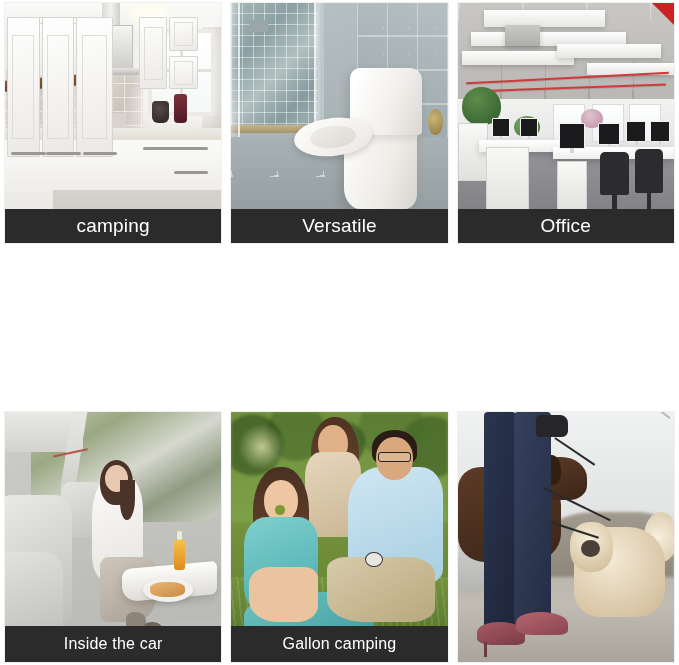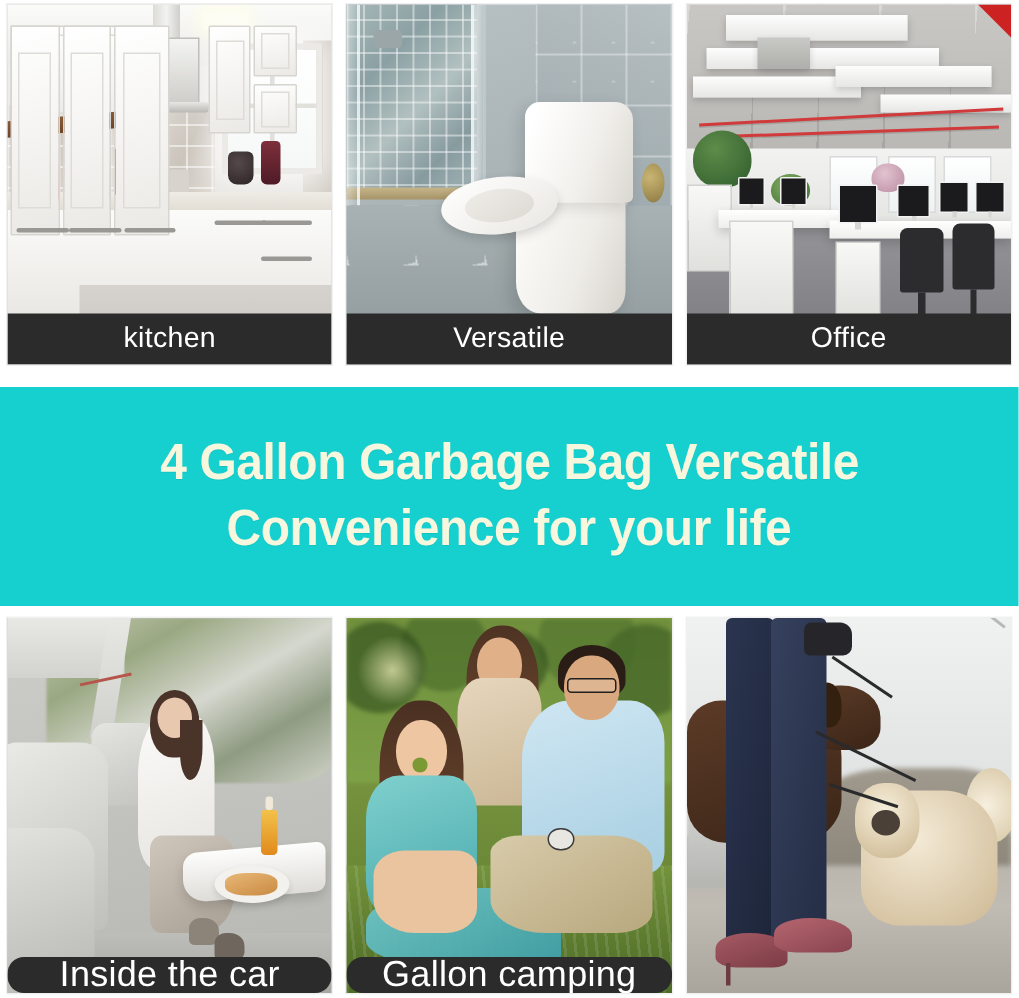--- a/index.html
+++ b/index.html
@@ -16,21 +16,21 @@
   .cell { position:relative; flex:1 1 0; overflow:hidden; background:#cfcfcf;
           box-shadow:0 0 0 1px rgba(0,0,0,0.06); }
 
   .photo { position:absolute; inset:0; overflow:hidden; }
 
   .caption { position:absolute; left:0; right:0; bottom:0; height:34px;
              background:#2b2b2b; color:#ffffff; display:flex;
              align-items:center; justify-content:center;
              font-size:19px; letter-spacing:.2px; font-weight:400;
              font-family:"Liberation Sans", sans-serif; }
-  .row-bottom .caption { height:24px; font-size:24px;border-radius:11px; }
+  .row-bottom .caption { height:36px; font-size:16px; }
 
   
   .banner { position:absolute; left:0; top:258px; width:679px; height:146px;
             background:#16cfcf; display:flex; flex-direction:column;
             align-items:center; justify-content:center; }
   .banner-line { color:#f7f7dd; font-weight:bold; font-size:34px; line-height:1.28;
                  letter-spacing:-0.3px; text-align:center;
                  font-family:"Liberation Sans Narrow","Liberation Sans", sans-serif;
                  transform:scaleX(0.94); transform-origin:center;
                  text-shadow:0 1px 0 rgba(0,0,0,0.06); white-space:nowrap; }
@@ -348,21 +348,21 @@
         <div class="k-door" style="left:76%;width:13%;height:14%;"></div>
         <div class="k-door" style="left:76%;top:22%;width:13%;height:14%;"></div>
         <div class="k-handle" style="left:3%;top:62%;"></div>
         <div class="k-handle" style="left:19%;top:62%;"></div>
         <div class="k-handle" style="left:36%;top:62%;"></div>
         <div class="k-handle" style="left:64%;top:60%;"></div>
         <div class="k-handle" style="left:78%;top:60%;"></div>
         <div class="k-handle" style="left:78%;top:70%;"></div>
         <div class="k-floor"></div>
       </div>
-      <div class="caption">kitchen</div>
+      <div class="caption">camping</div>
     </div>
 
     <div class="cell">
       <div class="photo">
         <div class="b-bg"></div>
         <div class="b-mosaic"></div>
         <div class="b-wallR"></div>
         <div class="b-wallD"></div>
         <div class="b-shower"></div>
         <div class="b-sill"></div>
@@ -411,24 +411,20 @@
         <div class="o-mon" style="left:89%;top:49%;width:9%;height:9%;"></div>
         <div class="o-chair" style="left:66%;top:62%;width:13%;height:18%;"></div>
         <div class="o-chair" style="left:82%;top:61%;width:13%;height:18%;"></div>
         <div class="o-wheel" style="left:64%;top:92%;"></div>
         <div class="o-red"></div>
       </div>
       <div class="caption">Office</div>
     </div>
   </div>
 
-  <div class="banner">
-    <div class="banner-line">4 Gallon Garbage Bag Versatile</div>
-    <div class="banner-line">Convenience for your life</div>
-  </div>
 
   <div class="row row-bottom">
 
     <div class="cell">
       <div class="photo">
         <div class="c-bg"></div>
         <div class="c-win"></div>
         <div class="c-roof"></div>
         <div class="c-pillar"></div>
         <div class="c-redln"></div>

